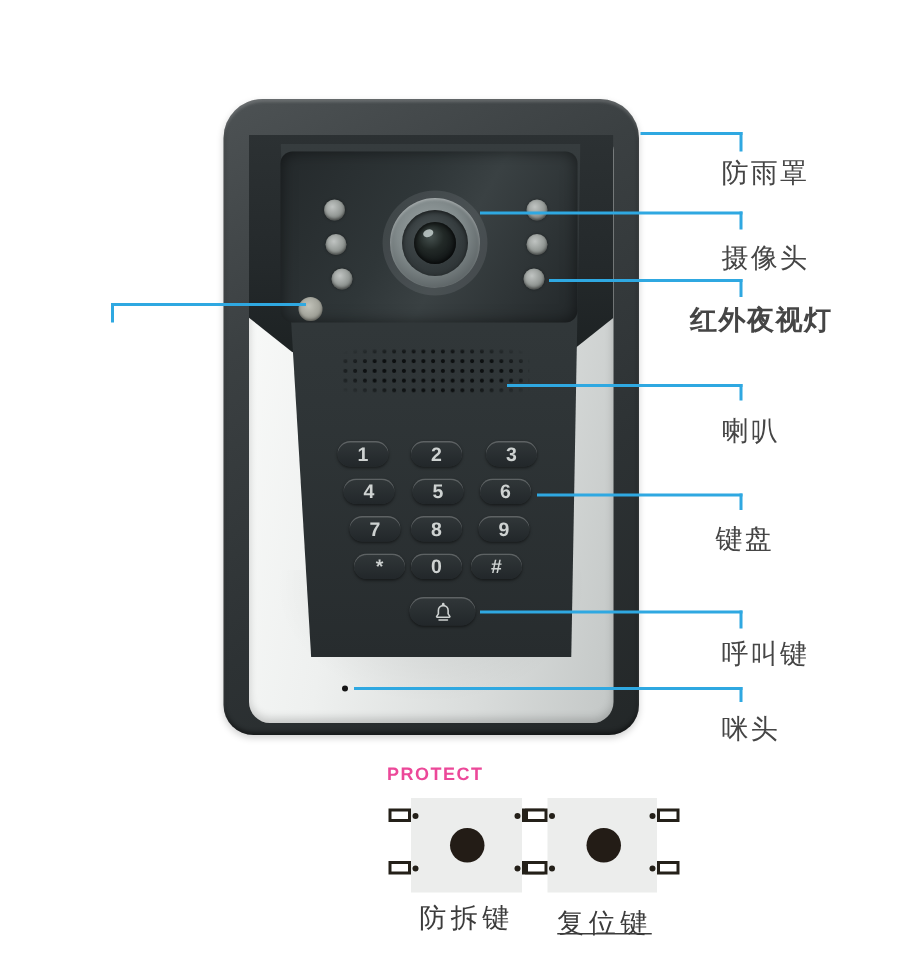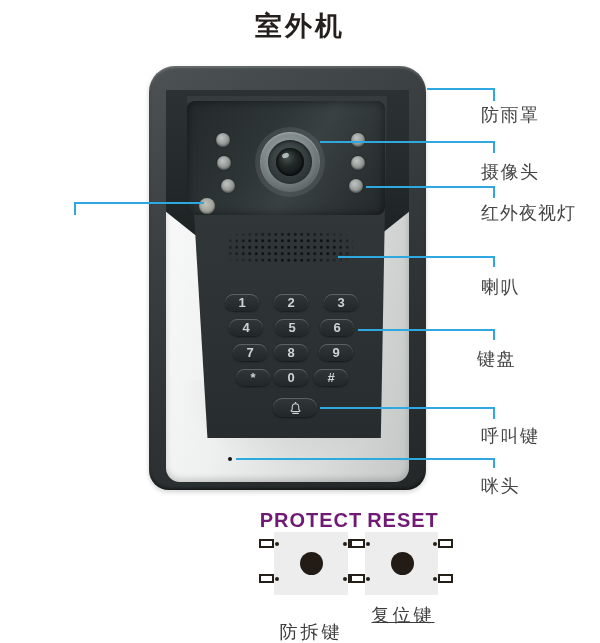--- a/index.html
+++ b/index.html
@@ -65,35 +65,34 @@
          background:linear-gradient(180deg,#313739 0%,#22272a 100%);
          box-shadow:inset 0 1px 0 rgba(255,255,255,.22), 0 1px 2px rgba(0,0,0,.5);
          color:#ced2d1;font-size:13px;font-weight:700;text-align:center;line-height:17px;}
   .call-btn{left:273px;top:398px;width:44px;height:19px;border-radius:10px;
          background:linear-gradient(180deg,#313739 0%,#22272a 100%);
          box-shadow:inset 0 1px 0 rgba(255,255,255,.22), 0 1px 2px rgba(0,0,0,.5);
          display:flex;align-items:center;justify-content:center;}
   .mic-hole{left:228px;top:457px;width:4px;height:4px;border-radius:50%;background:#151515;}
 
   
-  .sw-title{position:absolute;width:106px;text-align:center;font-size:20px;font-weight:700;
-         color:#701a75;letter-spacing:1px;}
+  .sw-title{position:absolute;width:106px;text-align:left;font-size:12px;font-weight:700;
+         color:#ec4899;letter-spacing:1px;}
   .sw-square{position:absolute;width:74px;height:63px;background:#ecedec;}
   .sw-circle{position:absolute;left:26px;top:20px;width:23px;height:23px;border-radius:50%;background:#231c16;}
   .pin{position:absolute;display:flex;align-items:center;}
   .pin-rect{width:11px;height:5px;border:2px solid #242019;background:#fff;}
   .pin-dot{width:4px;height:4px;border-radius:50%;background:#242019;margin:0 1px;}
   .sw-label{position:absolute;width:106px;text-align:center;font-size:18px;color:#3c3c3c;letter-spacing:3px;}
 </style>
 </head>
 <body>
 
 <div class="page">
 
-  <div class="abs title">室外机</div>
 
   <div class="abs hood"></div>
   <div class="abs plate"></div>
   <div class="abs plate-sheen"></div>
   <div class="abs interior"></div>
   <div class="abs body-panel"></div>
   <div class="abs camera-panel"></div>
 
   <div class="abs lens-outer"></div>
   <div class="abs lens-mid"></div>
@@ -125,21 +124,21 @@
   <div class="hline" style="left:427px;top:88px;width:68px;"></div>
   <div class="vline" style="left:493px;top:88px;height:13px;"></div>
   <div class="part-label" style="left:481px;top:103px;">防雨罩</div>
 
   <div class="hline" style="left:320px;top:141px;width:175px;"></div>
   <div class="vline" style="left:493px;top:141px;height:12px;"></div>
   <div class="part-label" style="left:481px;top:160px;">摄像头</div>
 
   <div class="hline" style="left:366px;top:186px;width:129px;"></div>
   <div class="vline" style="left:493px;top:186px;height:12px;"></div>
-  <div class="part-label" style="left:481px;top:201px;letter-spacing:1px;">红外夜视灯</div>
+  <div class="part-label" style="left:460px;top:201px;letter-spacing:1px;font-weight:bold;">红外夜视灯</div>
 
   <div class="hline" style="left:338px;top:256px;width:157px;"></div>
   <div class="vline" style="left:493px;top:256px;height:11px;"></div>
   <div class="part-label" style="left:481px;top:275px;">喇叭</div>
 
   <div class="hline" style="left:358px;top:329px;width:137px;"></div>
   <div class="vline" style="left:493px;top:329px;height:11px;"></div>
   <div class="part-label" style="left:477px;top:347px;">键盘</div>
 
   <div class="hline" style="left:320px;top:407px;width:175px;"></div>
@@ -147,21 +146,20 @@
   <div class="part-label" style="left:481px;top:424px;">呼叫键</div>
 
   <div class="hline" style="left:236px;top:458px;width:259px;"></div>
   <div class="vline" style="left:493px;top:458px;height:10px;"></div>
   <div class="part-label" style="left:481px;top:474px;">咪头</div>
 
   <div class="hline" style="left:74px;top:202px;width:130px;"></div>
   <div class="vline" style="left:74px;top:202px;height:13px;"></div>
 
   <div class="sw-title" style="left:258px;top:509px;">PROTECT</div>
-  <div class="sw-title" style="left:350px;top:509px;">RESET</div>
 
   <div class="sw-square" style="left:274px;top:532px;">
     <div class="sw-circle"></div>
     <div class="pin" style="left:-15px;top:7px;">
         <div class="pin-rect"></div>
         <div class="pin-dot"></div>
       </div>
     <div class="pin" style="right:-15px;top:7px;">
         <div class="pin-dot"></div>
         <div class="pin-rect"></div>
@@ -189,21 +187,21 @@
     <div class="pin" style="left:-15px;top:42px;">
         <div class="pin-rect"></div>
         <div class="pin-dot"></div>
       </div>
     <div class="pin" style="right:-15px;top:42px;">
         <div class="pin-dot"></div>
         <div class="pin-rect"></div>
       </div>
   </div>
 
-  <div class="sw-label" style="left:258px;top:620px;">防拆键</div>
+  <div class="sw-label" style="left:258px;top:600px;">防拆键</div>
   <div class="sw-label" style="left:350px;top:603px;text-decoration:underline;">复位键</div>
 
 <div class="key" style="left: 225px; top: 294px;">1</div>
     <div class="key" style="left: 274px; top: 294px;">2</div>
     <div class="key" style="left: 324px; top: 294px;">3</div>
     <div class="key" style="left: 229px; top: 319px;">4</div>
     <div class="key" style="left: 275px; top: 319px;">5</div>
     <div class="key" style="left: 320px; top: 319px;">6</div>
     <div class="key" style="left: 233px; top: 344px;">7</div>
     <div class="key" style="left: 274px; top: 344px;">8</div>

